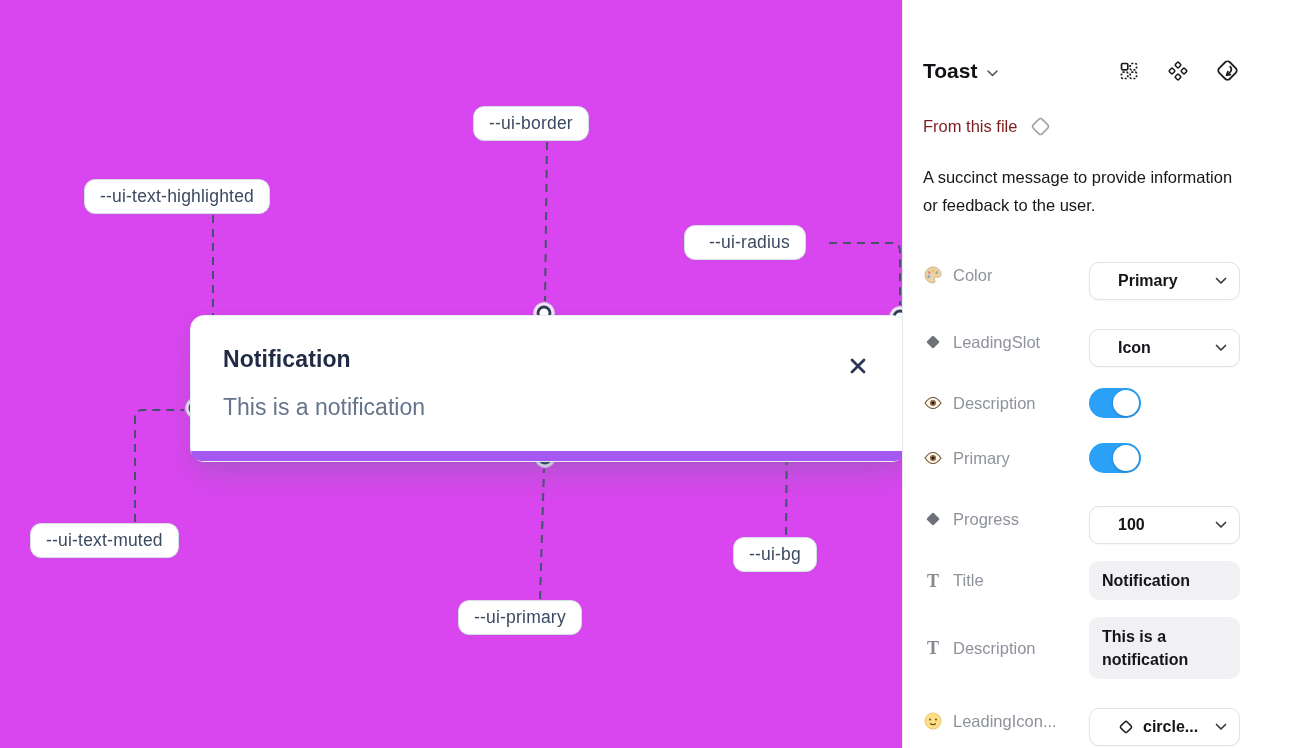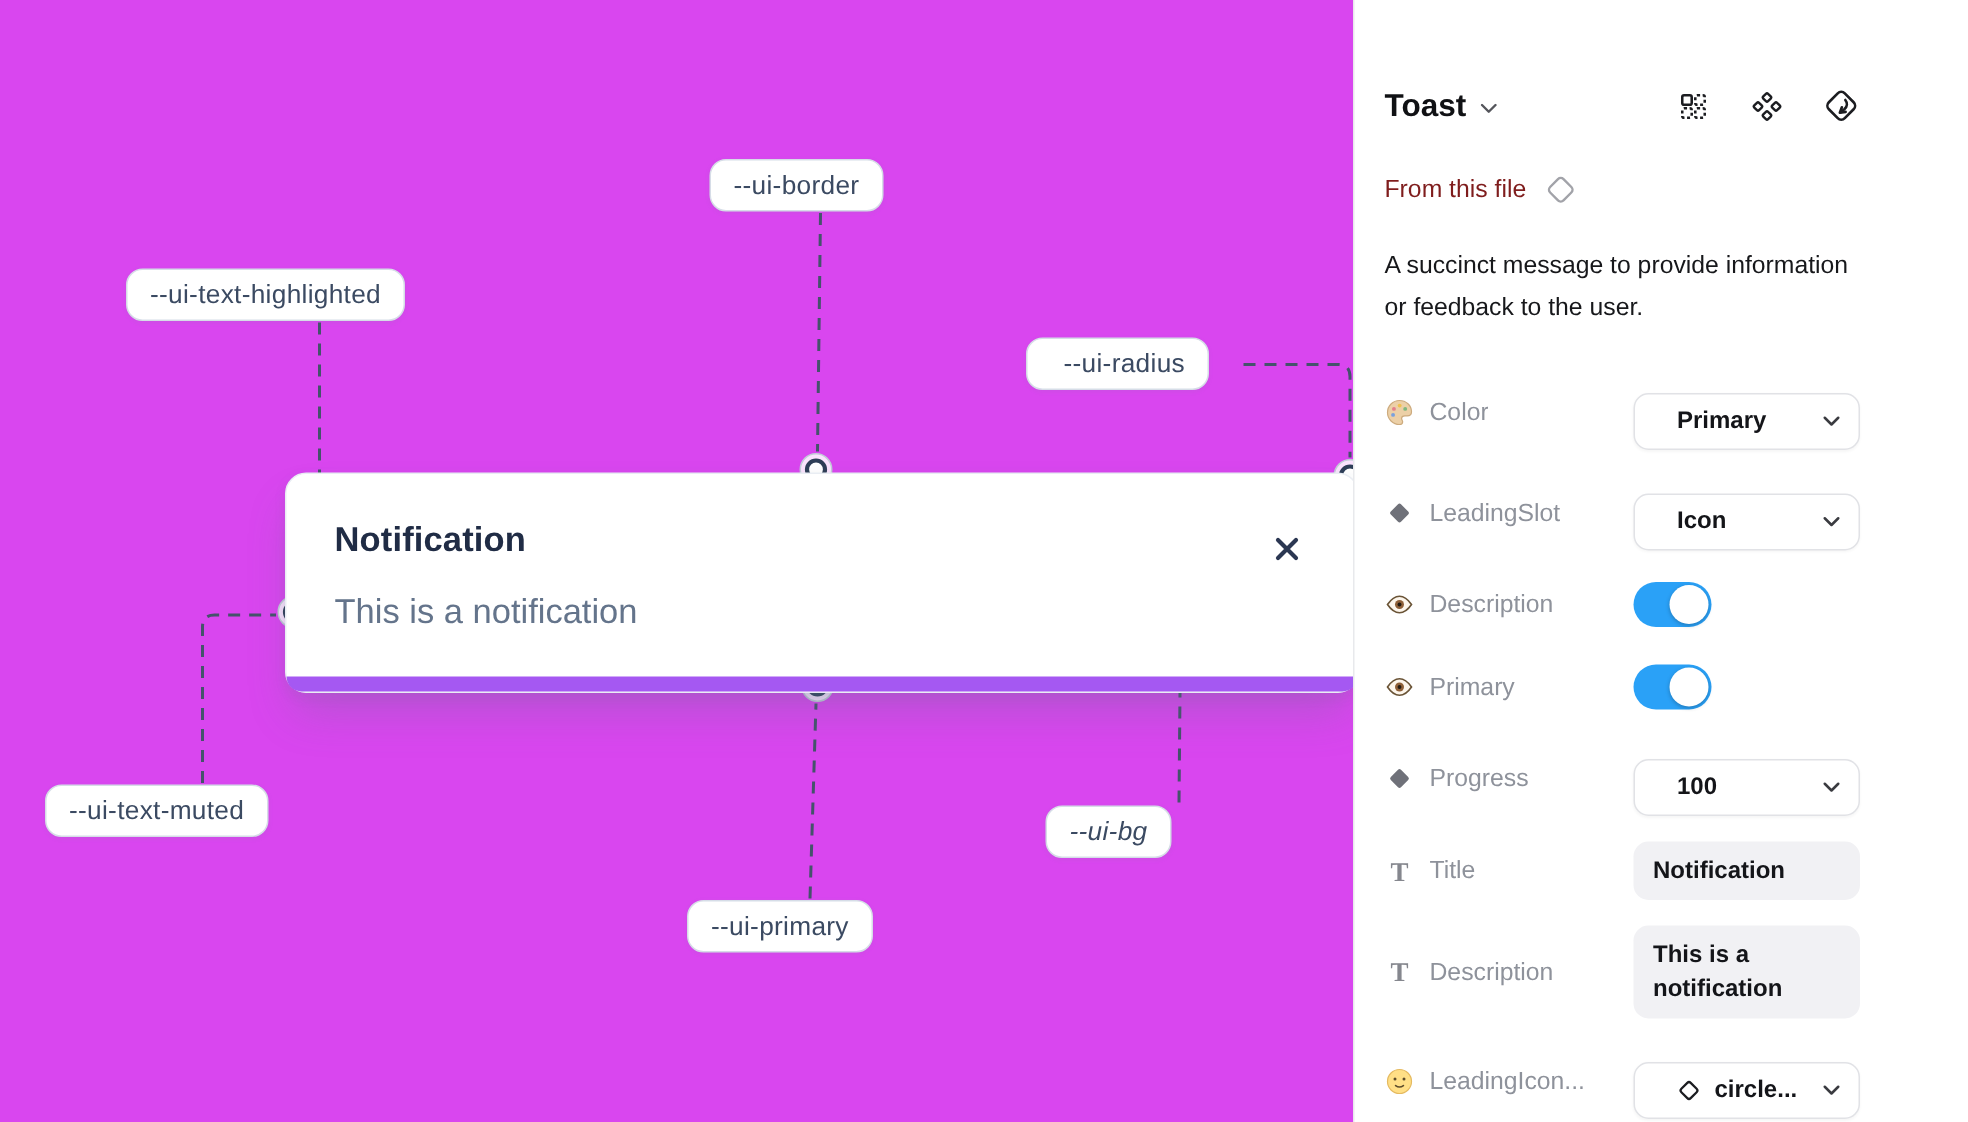--- a/index.html
+++ b/index.html
@@ -129,21 +129,21 @@
             <circle r="6" fill="#fff" stroke="#2e3e57" stroke-width="2.8"></circle>
           </g>
       </g>
     </svg>
 
     <div class="var-label" style="left:473px; top:106px;">--ui-border</div>
     <div class="var-label" style="left:84px;  top:179px;">--ui-text-highlighted</div>
     <div class="var-label" style="left:684px; top:225px;padding-left:24px;">--ui-radius</div>
     <div class="var-label" style="left:30px;  top:523px;">--ui-text-muted</div>
     <div class="var-label" style="left:458px; top:600px;">--ui-primary</div>
-    <div class="var-label" style="left:697px; top:537px;font-style:italic;">--ui-bg</div>
+    <div class="var-label" style="left:733px; top:537px;">--ui-bg</div>
 
     <div class="toast-card">
       <div class="toast-title">Notification</div>
       <div class="toast-desc">This is a notification</div>
       <button class="toast-close">
         <svg width="18" height="18" viewBox="0 0 18 18">
             <path d="M3 3l12 12M15 3L3 15" stroke="#2b3752" stroke-width="2.8" stroke-linecap="round"></path>
           </svg>
       </button>
       <div class="toast-progress"></div>

